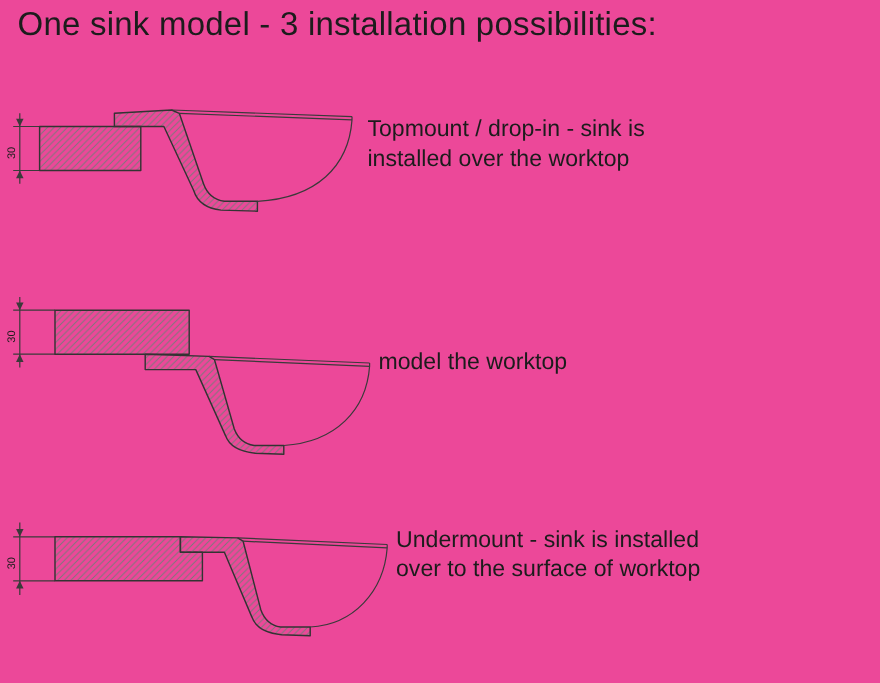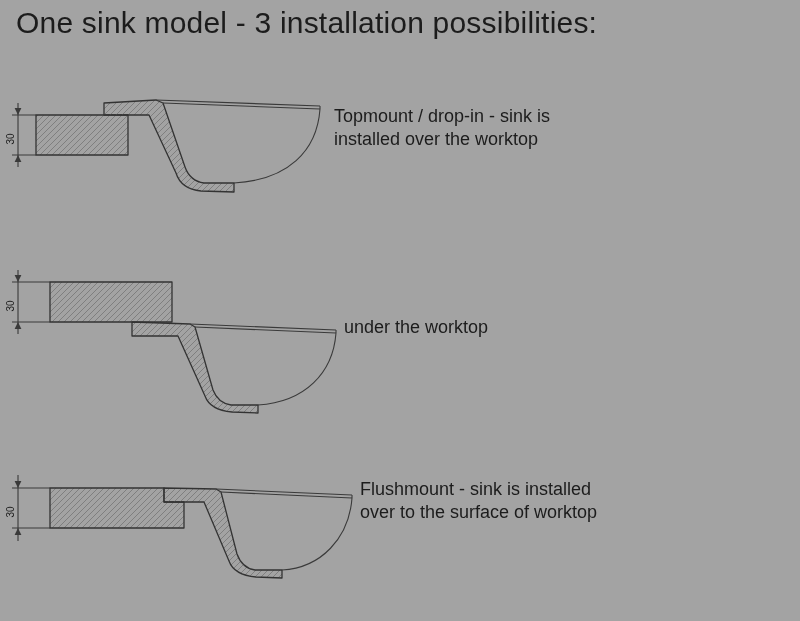--- a/index.html
+++ b/index.html
@@ -1,24 +1,24 @@
 <!DOCTYPE html>
 <html><head>
 <meta charset="utf-8">
 <style>
   html,body{margin:0;padding:0;background:#ffffff;}
   body{width:800px;height:621px;font-family:"Liberation Sans",sans-serif;color:#1c1c1c;}
-  .page{position:relative;width:800px;height:621px;overflow:hidden;background:#a3a3a3;}
+  .page{position:relative;width:800px;height:621px;overflow:hidden;background:#ec4899;}
   .title{position:absolute;left:16px;top:6px;margin:0;font-size:30px;font-weight:400;letter-spacing:0.2px;color:#1c1c1c;}
   .row{position:absolute;left:0;width:800px;height:165px;}
   .row-1{top:77px;}
   .row-2{top:268px;}
   .row-3{top:462px;}
   .diagram{position:absolute;left:4px;top:0;}
-  .desc{position:absolute;font-size:18px;line-height:1.28;color:#1c1c1c;}
+  .desc{position:absolute;font-size:21px;line-height:1.28;color:#1c1c1c;}
   .row-1 .desc{left:334px;top:28px;}
   .row-2 .desc{left:344px;top:48px;}
   .row-3 .desc{left:360px;top:16px;}
   svg .thin{fill:none;stroke:#3a3a3a;stroke-width:1.1;stroke-linejoin:round;}
   svg .hatched{fill:url(#hatch);stroke:#333333;stroke-width:1.3;stroke-linejoin:round;}
   svg .arrow{fill:#3a3a3a;stroke:none;}
   svg text.dim{font-size:10px;fill:#1c1c1c;text-anchor:middle;font-family:"Liberation Sans",sans-serif;}
 </style>
 </head>
 <body>
@@ -59,35 +59,35 @@
         <path class="thin" d="M46,14 L8,14 M46,54 L8,54 M14,2 L14,66"></path>
         <polygon class="arrow" points="14,14 10.6,7 17.4,7"></polygon>
         <polygon class="arrow" points="14,54 10.6,61 17.4,61"></polygon>
         <text class="dim" transform="translate(10,38) rotate(-90)">30</text>
       </g>
       <rect class="hatched" x="46" y="14" width="122" height="40"></rect>
       <path class="hatched" d="M128,54 L186,56 L191,59 L209,122 Q214,135 227,137 L254,137 L254,145 L228,144 Q206,142 201,128 L174,68 L128,68 Z"></path>
       <path class="thin" d="M186,56 L332,62 M191,59 L332,65 M332,62 L332,65 M332,65 C329,105 301,134 254,137"></path>
     </svg>
     <div class="desc">
-      <div>under the worktop</div>
+      <div>model the worktop</div>
     </div>
   </div>
 
   <div class="row row-3">
     <svg class="diagram" viewBox="0 0 360 160" width="360" height="160">
       <g>
         <path class="thin" d="M46,26 L8,26 M46,66 L8,66 M14,13 L14,79"></path>
         <polygon class="arrow" points="14,26 10.6,19 17.4,19"></polygon>
         <polygon class="arrow" points="14,66 10.6,73 17.4,73"></polygon>
         <text class="dim" transform="translate(10,50) rotate(-90)">30</text>
       </g>
       <path class="hatched" d="M46,26 L160,26 L160,40 L180,40 L180,66 L46,66 Z"></path>
       <path class="hatched" d="M160,26 L212,27 L217,30 L233,92 Q238,106 251,108 L278,108 L278,116 L252,115 Q230,113 225,99 L200,40 L160,40 Z"></path>
       <path class="thin" d="M212,27 L348,33 M217,30 L348,36 M348,33 L348,36 M348,36 C345,76 317,106 278,108"></path>
     </svg>
     <div class="desc">
-      <div>Flushmount - sink is installed</div>
+      <div>Undermount - sink is installed</div>
       <div>over to the surface of worktop</div>
     </div>
   </div>
 
 </div>
 
 </body></html>

